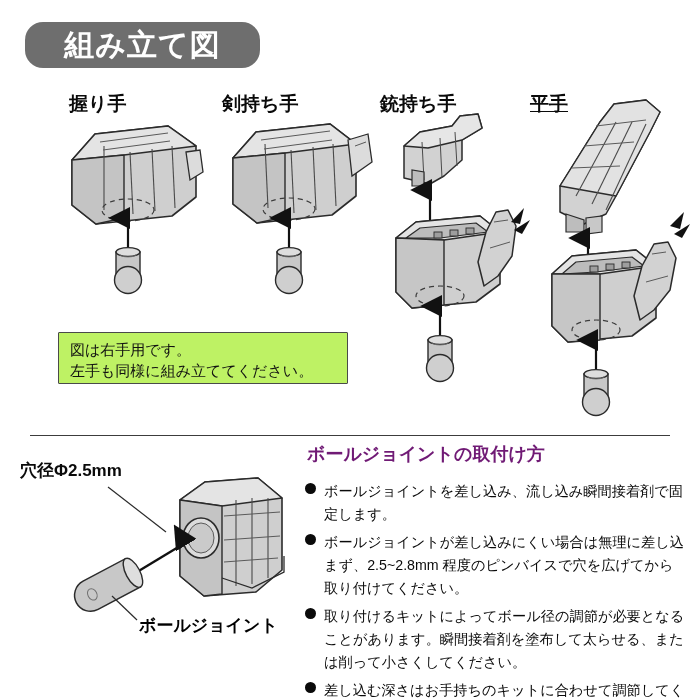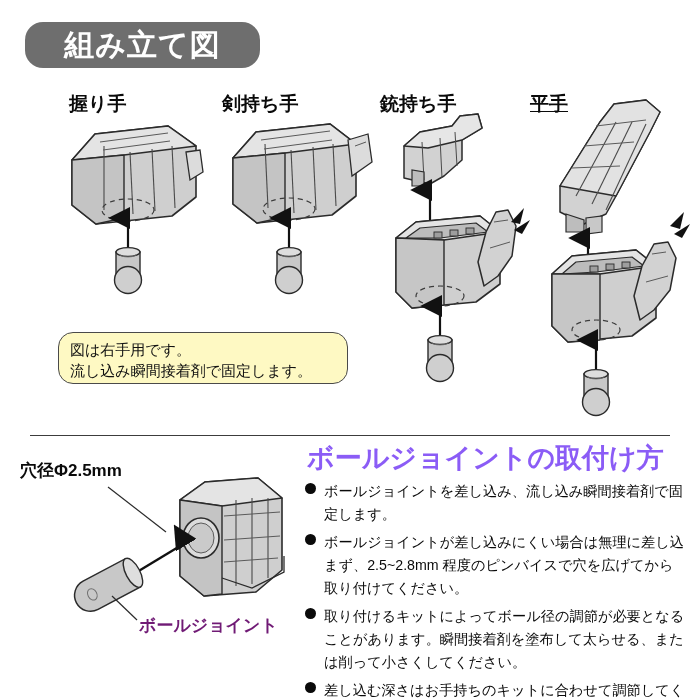--- a/index.html
+++ b/index.html
@@ -54,22 +54,22 @@
   }
 
   
   #note-box {
     position: absolute;
     left: 58px;
     top: 332px;
     width: 290px;
     height: 52px;
     border: 1.5px solid #4a4a4a;
-    border-radius: 15px;
-    background: #fef9c3;
+    border-radius: 1px;
+    background: #bef264;
     box-sizing: border-box;
     padding: 6px 10px 0 11px;
   }
   .note-line {
     font-size: 15px;
     color: #111111;
     line-height: 21px;
     white-space: nowrap;
   }
 
@@ -81,23 +81,23 @@
     width: 640px;
     height: 0;
     border-top: 1.5px solid #3c3c3c;
   }
 
   
   #howto-title {
     position: absolute;
     left: 307px;
     top: 445px;
-    font-size: 27px;
-    font-weight: 700;
-    color: #8b5cf6;
+    font-size: 18px;
+    font-weight: 700;
+    color: #701a75;
     white-space: nowrap;
     line-height: 1;
   }
   #bullet-list {
     position: absolute;
     left: 305px;
     top: 480px;
     width: 380px;
   }
   .bullet-item {
@@ -129,21 +129,21 @@
     color: #0a0a0a;
     white-space: nowrap;
     line-height: 1;
   }
   #balljoint-label {
     position: absolute;
     left: 139px;
     top: 617px;
     font-size: 17px;
     font-weight: 700;
-    color: #701a75;
+    color: #000000;
     white-space: nowrap;
     line-height: 1;
   }
 
   
   .art {
     position: absolute;
     left: 0;
     top: 0;
     width: 700px;
@@ -338,21 +338,21 @@
         <ellipse cx="26" cy="0" rx="7" ry="16" fill="#dedede" stroke="#2b2b2b" stroke-width="1.4"></ellipse>
         <ellipse cx="-20" cy="0" rx="4.5" ry="6" fill="none" stroke="#6f6f6f" stroke-width="1"></ellipse>
       </g>
 
       <line x1="137" y1="620" x2="112" y2="596" stroke="#2b2b2b" stroke-width="1.2"></line>
     </g>
   </svg>
 
   <div id="note-box">
     <div class="note-line">図は右手用です。</div>
-    <div class="note-line">流し込み瞬間接着剤で固定します。</div>
+    <div class="note-line">左手も同様に組み立ててください。</div>
   </div>
 
   <div id="divider"></div>
 
   <div id="hole-label">穴径Φ2.5mm</div>
   <div id="balljoint-label">ボールジョイント</div>
 
   <div id="howto-title">ボールジョイントの取付け方</div>
   <div id="bullet-list">
     <div class="bullet-item">

